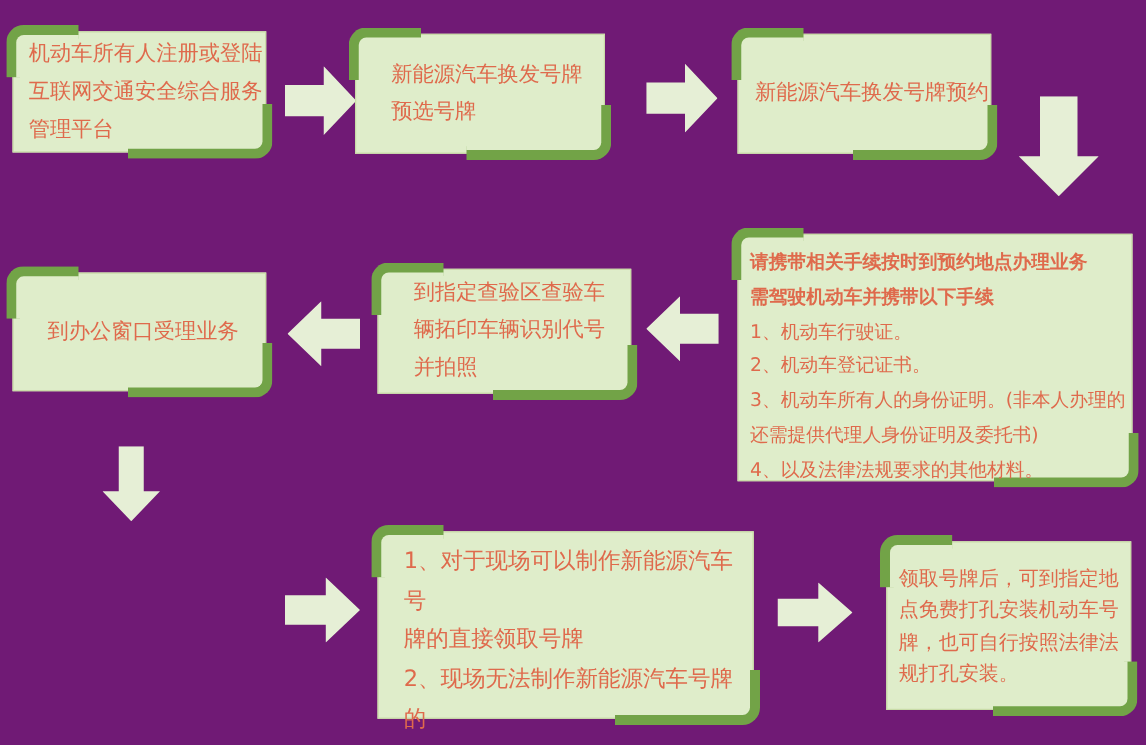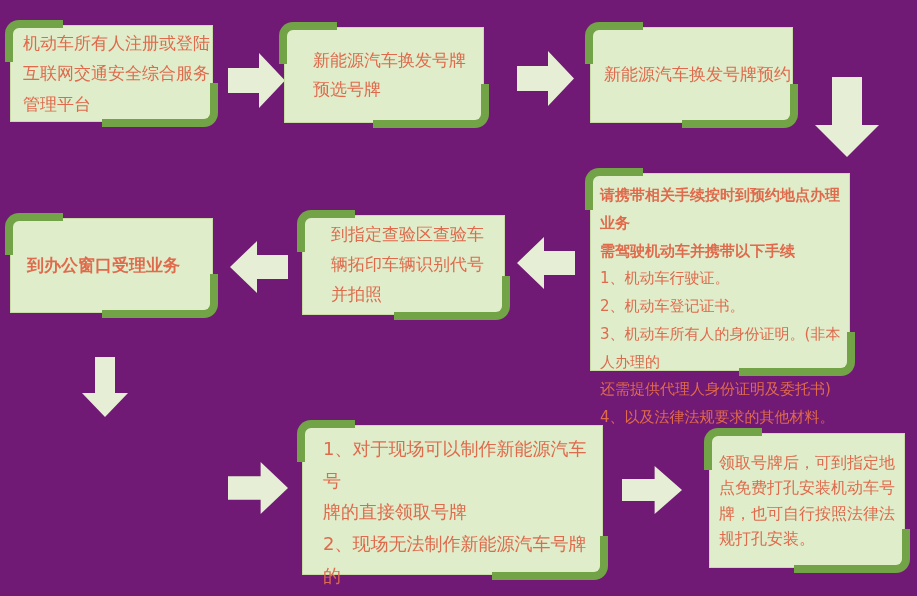--- a/index.html
+++ b/index.html
@@ -48,21 +48,21 @@
   .arrow svg{display:block;width:100%;height:100%;}
   .arrow polygon{fill:var(--arrow);}
   
   .t-step1 .box-text{padding-left:12px;line-height:1.78;}
   .t-step2 .box-text{padding-left:28px;}
   .t-step3 .box-text{padding-left:13px;}
   .t-step4{padding:8px 4px 6px 9px;}
   .t-step4 .box-text{font-size:15px;line-height:1.85;}
   .t-step4 .intro{font-weight:bold;}
   .t-step5 .box-text{padding-left:28px;line-height:1.75;}
-  .t-step6 .box-text{padding-left:16px;font-weight:bold;}
+  .t-step6 .box-text{padding-left:27px;}
   .t-step7 .box-text{padding-left:46px;}
   .t-step8{padding:7px 4px 4px 20px;}
   .t-step8 .box-text{font-size:18px;line-height:1.76;}
   .t-step9{padding:16px 4px 4px 9px;}
   .t-step9 .box-text{font-size:16px;line-height:1.58;}
 </style>
 </head>
 <body>
 
 <div class="canvas">
@@ -99,21 +99,21 @@
     <span class="hook hook-br"></span>
     <div class="box-text">新能源汽车换发号牌预约</div>
   </div>
 
   <div class="arrow" style="left:815px;top:77px;width:64px;height:80px;">
     <svg viewBox="0 0 64 80" preserveAspectRatio="none">
         <polygon points="17,0 47,0 47,48 64,48 32,80 0,48 17,48"></polygon>
       </svg>
   </div>
 
-  <div class="box t-step4" style="left:590px;top:173px;width:260px;height:198px;">
+  <div class="box t-step4" style="left:590px;top:187px;width:316px;height:198px;">
     <span class="hook hook-tl"></span>
     <span class="hook hook-br"></span>
     <div class="box-text"><span class="intro">请携带相关手续按时到预约地点办理业务
 需驾驶机动车并携带以下手续</span>
 <span class="items">1、机动车行驶证。
 2、机动车登记证书。
 3、机动车所有人的身份证明。(非本人办理的
 还需提供代理人身份证明及委托书)
 4、以及法律法规要求的其他材料。</span></div>
   </div>

